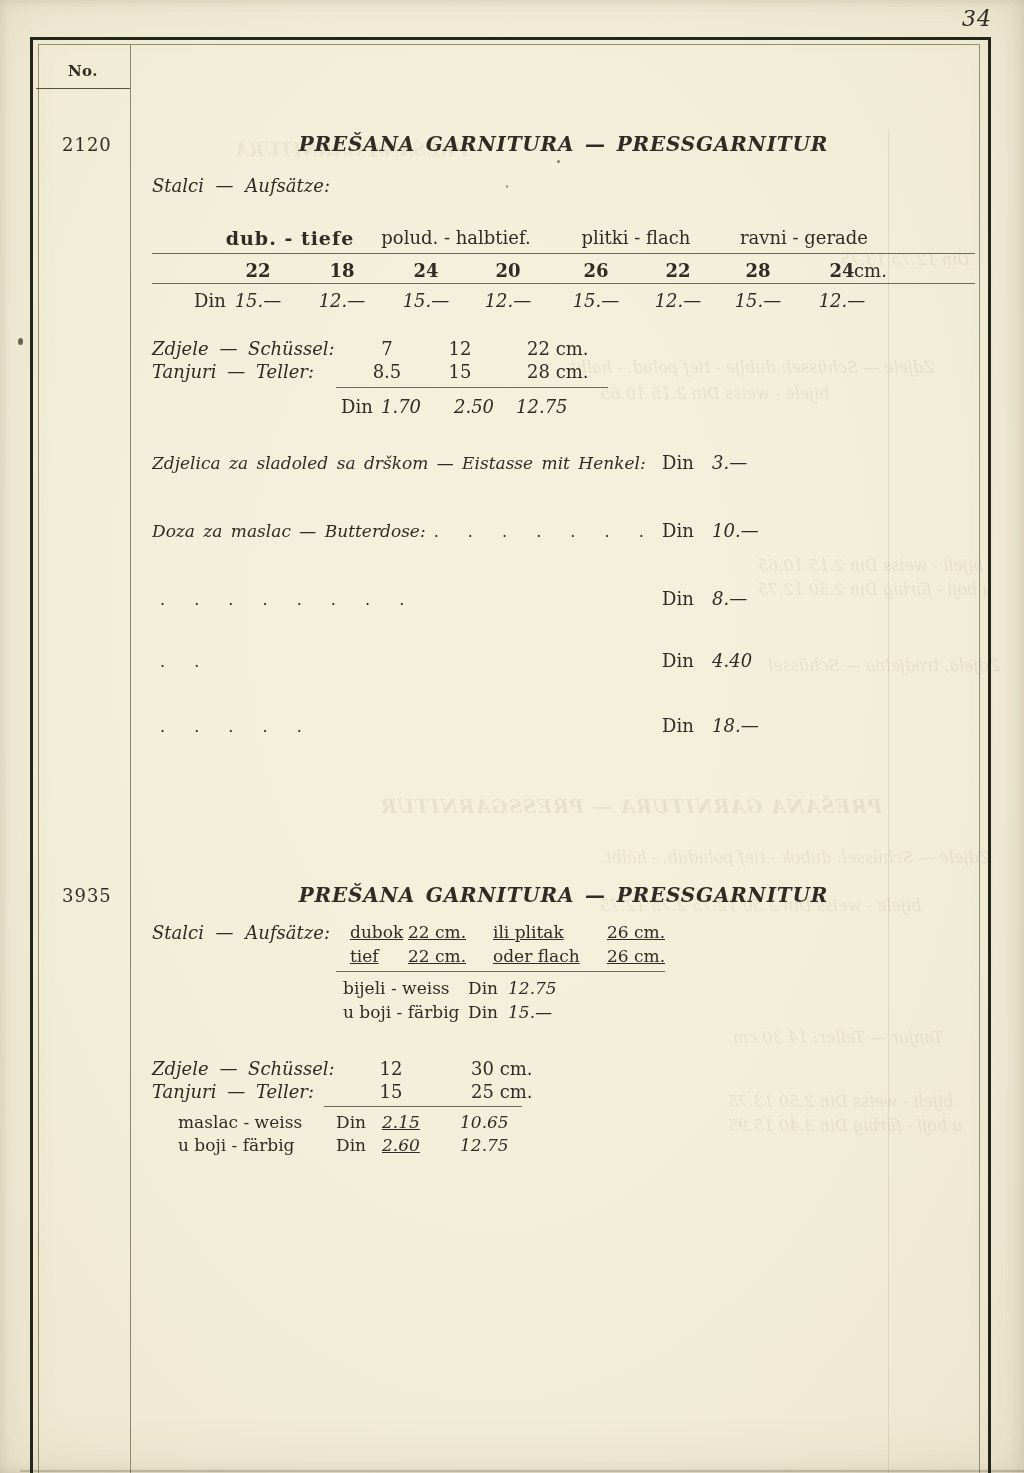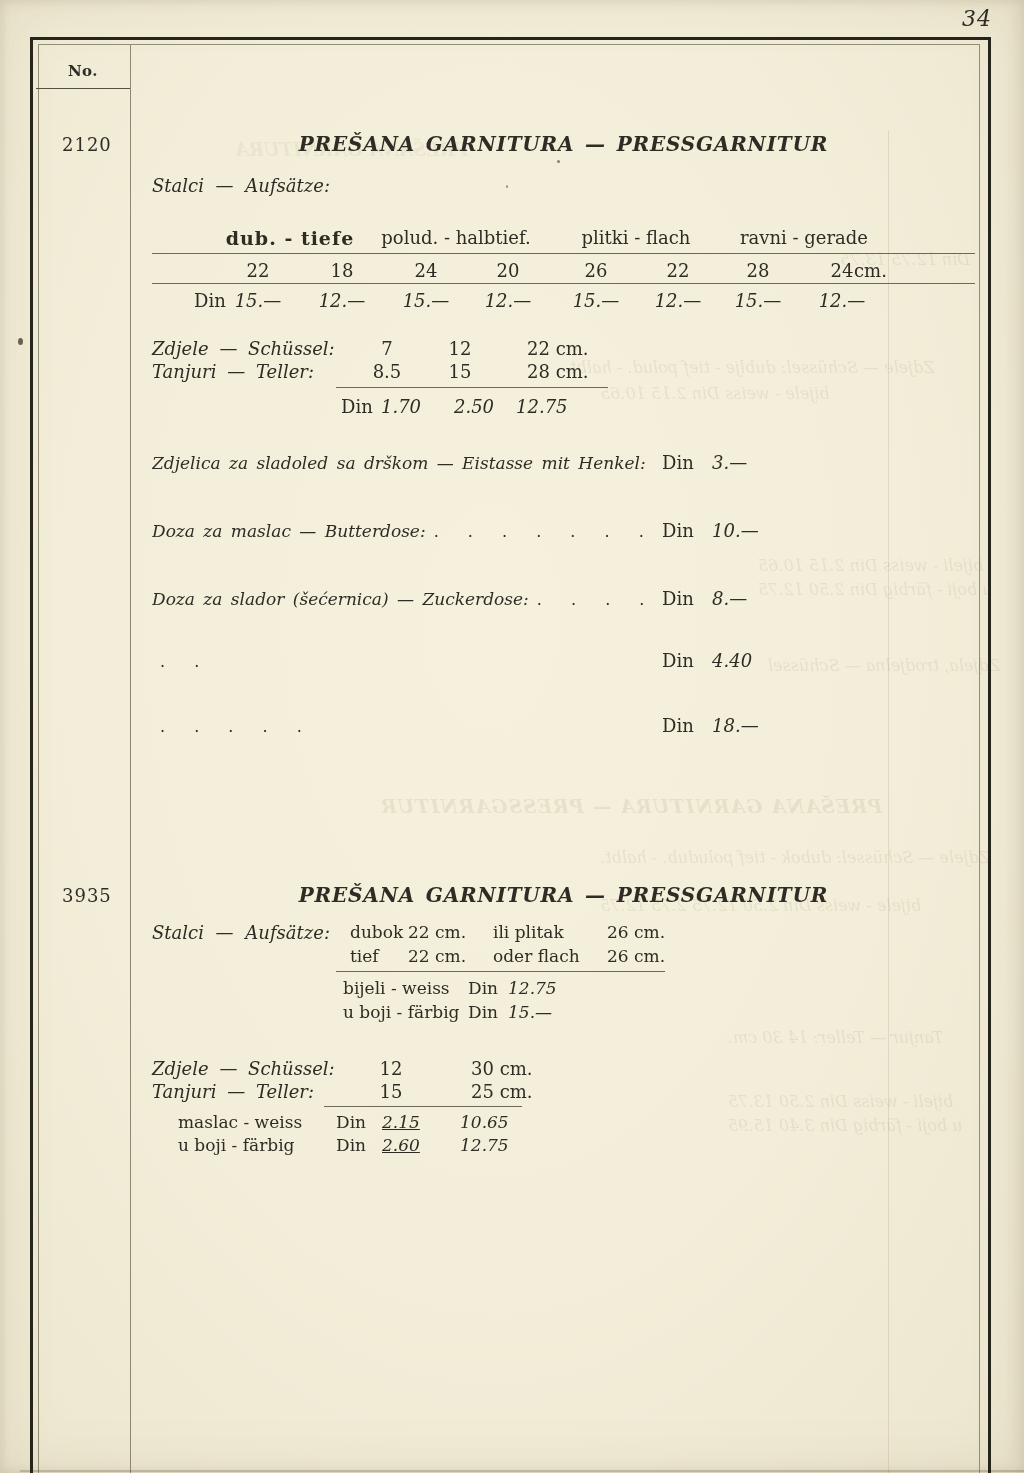--- a/index.html
+++ b/index.html
@@ -34,21 +34,21 @@
   .rm{font-size:17px;}
   .rule{height:1px;background:#6e6956;}
 
   
   .tbl1{left:152px;top:224px;width:823px;height:96px;font-size:18px;}
   .tbl1 .grp{position:absolute;top:3px;width:190px;text-align:center;}
   .grp.g1{left:43px}.grp.g2{left:209px}.grp.g3{left:389px}.grp.g4{left:557px}
   .tbl1 .rule-a{position:absolute;top:29px;left:0;width:823px;}
   .tbl1 .rule-b{position:absolute;top:59px;left:0;width:823px;}
   .tbl1 .cell{position:absolute;width:70px;text-align:center;}
-  .size-row .cell{top:36px;}
+  .size-row .cell{top:36px;font-weight:bold;}
   .price-row .cell{top:66px;font-style:italic;}
   .c1{left:71px}.c2{left:155px}.c3{left:239px}.c4{left:321px}
   .c5{left:409px}.c6{left:491px}.c7{left:571px}.c8{left:655px}
   .tbl1 .unit{position:absolute;left:702px;top:36px;}
   .tbl1 .din{position:absolute;left:42px;top:66px;}
 
   
   .bowls1{left:152px;top:338px;width:490px;height:84px;font-size:18px;}
   .bowls1 .row1{top:0}.bowls1 .row2{top:23px}
   .bowls1 .blbl{position:absolute;left:0;}
@@ -63,21 +63,21 @@
   
   .item{left:152px;width:620px;display:flex;align-items:baseline;font-size:17px;}
   .item .item-text{flex:0 1 auto;min-width:0;overflow:hidden;white-space:nowrap;font-style:italic;word-spacing:3px;}
   .item .item-leader{flex:1 1 0;min-width:0;overflow:hidden;white-space:nowrap;letter-spacing:12px;padding:0 8px;font-size:16px;}
   .item .item-din{flex:none;width:50px;font-size:18px;}
   .item .item-price{flex:none;width:60px;font-size:18px;font-style:italic;}
   .i1{top:452px}.i2{top:520px}.i3{top:588px}.i4{top:650px}.i5{top:715px}
 
   
   .s21row{left:350px;width:330px;font-size:17px;}
-  .s21row span{position:absolute;white-space:nowrap;}
+  .s21row span{position:absolute;white-space:nowrap;text-decoration:underline;}
   .s21row .w1{left:0}.s21row .w2{left:58px}.s21row .w3{left:143px}.s21row .w4{left:257px}
   .sr1{top:922px}.sr2{top:946px}
   .rule21{left:336px;top:971px;width:329px;}
   .colorrow{left:343px;width:260px;font-size:17px;}
   .colorrow span{position:absolute;white-space:nowrap;}
   .colorrow .clbl{left:0}.colorrow .cdin{left:125px}.colorrow .cprc{left:165px;font-style:italic;}
   .cr1{top:978px}.cr2{top:1002px}
 
   .bowls2{left:152px;top:1058px;width:490px;height:100px;font-size:18px;}
   .bowls2 .row1{top:0}.bowls2 .row2{top:23px}
@@ -208,21 +208,20 @@
     <span class="item-din">Din</span>
     <span class="item-price">3.—</span>
   </div>
   <div class="abs item i2">
     <span class="item-text">Doza za maslac — Butterdose:</span>
     <span class="item-leader">. . . . . . . . . . .</span>
     <span class="item-din">Din</span>
     <span class="item-price">10.—</span>
   </div>
   <div class="abs item i3">
-    <span class="item-text">Doza za slador (šećernica) — Zuckerdose:</span>
     <span class="item-leader">. . . . . . . .</span>
     <span class="item-din">Din</span>
     <span class="item-price">8.—</span>
   </div>
   <div class="abs item i4">
     <span class="item-leader">. .</span>
     <span class="item-din">Din</span>
     <span class="item-price">4.40</span>
   </div>
   <div class="abs item i5">

